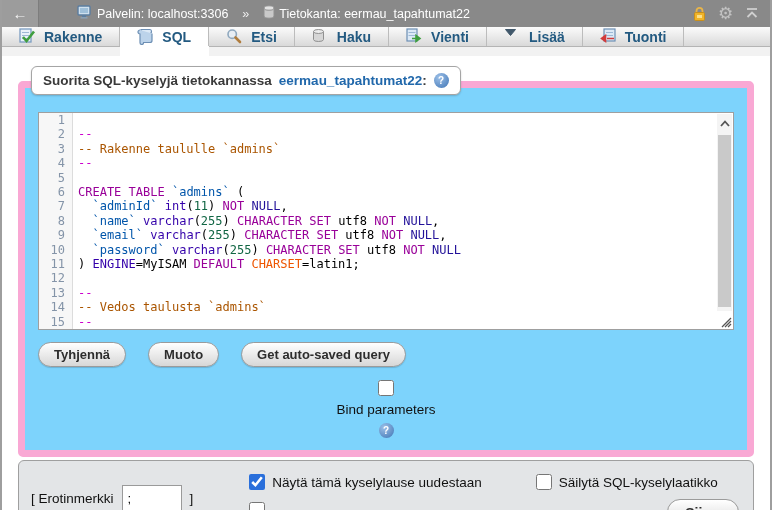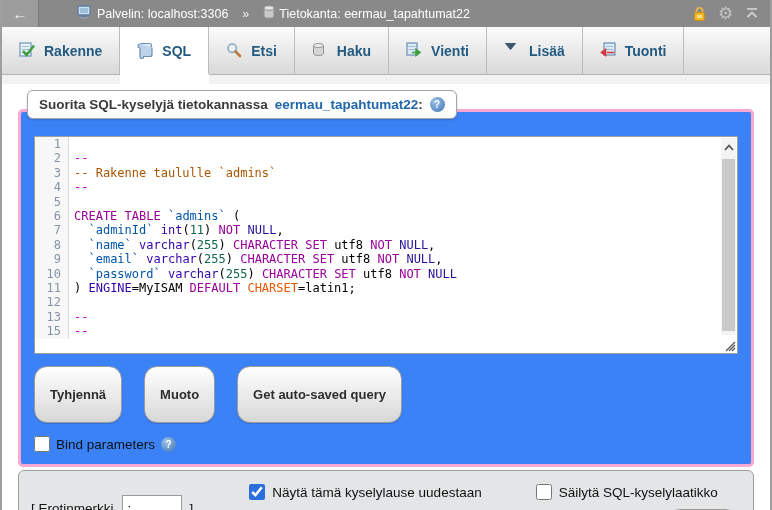--- a/index.html
+++ b/index.html
@@ -11,31 +11,31 @@
   .topbar { height:27px; background:#898989; display:flex; align-items:center; color:#fff; font-size:12.5px; }
   .backbtn { width:37px; height:27px; background:#9c9c9c; border-right:1px solid #7d7d7d; display:flex; align-items:center; justify-content:center; color:#f5f5f5; font-size:15px; cursor:pointer; }
   .crumbs { display:flex; align-items:center; gap:11px; margin-left:38px; }
   .crumb { display:flex; align-items:center; gap:4px; cursor:pointer; }
   .crumb-sep { margin:0 3px; color:#f0f0f0; }
   .topbar-right { margin-left:auto; display:flex; align-items:center; gap:9px; padding-right:10px; }
   .topbar-right .ticon { width:17px; height:17px; display:flex; align-items:center; justify-content:center; cursor:pointer; }
   .gear-glyph { color:#c2c2c2; font-size:17px; line-height:1; }
 
   
-  .tabs { height:48px; background:linear-gradient(#fbfbfb,#d9d9d9); border-bottom:1px solid #b4b4b4; display:flex; position:relative; }
+  .tabs { height:20px; background:linear-gradient(#fbfbfb,#d9d9d9); border-bottom:1px solid #b4b4b4; display:flex; position:relative; }
   .tab { display:flex; align-items:center; gap:8px; padding:0 17px; border-right:1px solid #bcbcbc; font-size:14px; font-weight:bold; color:#235a81; cursor:pointer; }
   .tab:first-child { border-left:none; }
   .tab.active { background:#fff; box-shadow:0 10px 0 0 #ffffff; }
   .tab .ticon16 { width:17px; height:17px; display:inline-flex; }
 
   .substrip { height:9px; background:#f2f2f2; }
 
   
   .main { padding:0 16px; }
-  .fieldset-main { position:relative; margin-top:25px; border:3px solid #f9a8d4; border-radius:5px; background:#3b82f6; padding:24px 13px 12px; }
+  .fieldset-main { position:relative; margin-top:25px; border:7px solid #f9a8d4; border-radius:5px; background:#7dd3fc; padding:24px 13px 12px; }
   .legend { position:absolute; top:-22px; left:6px; background:#fff; border:1px solid #a5a5a5; border-radius:6px; padding:6px 11px; font-size:13.5px; font-weight:bold; color:#3a3a3a; display:flex; align-items:center; gap:7px; box-shadow:0 1px 2px rgba(0,0,0,.18); }
   .dbname { color:#2168ab; }
   .help-badge { width:15px; height:15px; border-radius:50%; background:radial-gradient(circle at 35% 30%, #9cc0e8, #3f74b4); color:#fff; font-size:10px; font-weight:bold; display:inline-flex; align-items:center; justify-content:center; cursor:pointer; flex:0 0 auto; }
 
   
   .editor { position:relative; border:1px solid #9f9f9f; background:#fff; height:218px; overflow:hidden; font-family:"DejaVu Sans Mono", monospace; font-size:12px; line-height:14.4px; }
   .code-row { display:flex; }
   .gutter-cell { flex:0 0 34px; text-align:right; padding-right:7px; color:#8494a8; background:#f7f7f7; border-right:1px solid #dcdcdc; user-select:none; }
   .code-cell { white-space:pre; padding-left:5px; min-height:14.4px; color:#000; }
   .tk-keyword { color:#990099; }
@@ -47,22 +47,22 @@
   .tk-atom { color:#221199; }
   .tk-charset { color:#ee5500; }
   .tk-plain { color:#000; }
   .vscroll { position:absolute; top:1px; right:1px; bottom:18px; width:15px; background:#f4f4f4; }
   .vscroll .arrow { height:18px; display:flex; align-items:center; justify-content:center; cursor:pointer; }
   .vscroll .thumb { position:absolute; left:1px; right:1px; top:21px; bottom:4px; background:#c9c9c9; cursor:pointer; }
   .resize-handle { position:absolute; right:1px; bottom:1px; width:14px; height:14px; cursor:nwse-resize; display:flex; align-items:flex-end; justify-content:flex-end; }
 
   
   .btnrow { display:flex; gap:22px; margin-top:12px; }
-  .pill { font-family:"Liberation Sans", sans-serif; font-size:13px; font-weight:bold; color:#2d2d2d; background:linear-gradient(#ffffff,#d7d7d7); border:1px solid #9b9b9b; border-radius:13px; padding:20px 15px; cursor:pointer; box-shadow:0 1px 1px rgba(0,0,0,.15); }
-  .bindrow { display:flex; align-items:center; gap:6px; margin-top:13px; font-size:13.5px; color:#111; }
+  .pill { font-family:"Liberation Sans", sans-serif; font-size:13px; font-weight:bold; color:#2d2d2d; background:linear-gradient(#ffffff,#d7d7d7); border:1px solid #9b9b9b; border-radius:13px; padding:4px 15px; cursor:pointer; box-shadow:0 1px 1px rgba(0,0,0,.15); }
+  .bindrow { display:flex; align-items:center; gap:6px; margin-top:13px; font-size:13.5px; color:#111;flex-direction:column; }
   input[type="checkbox"] { width:16px; height:16px; accent-color:#2a6fdb; cursor:pointer; }
 
   
   .fieldset-footer { margin-top:3px; border:1px solid #9f9f9f; border-radius:6px; background:#e3e5e7; height:80px; position:relative; padding:10px 12px; display:flex; align-items:flex-start; }
   .delim-group { display:flex; align-items:center; gap:8px; font-size:13.5px; color:#111; margin-top:14px; }
   .delim-input { width:60px; height:26px; border:1px solid #9a9a9a; background:#fff; font-size:13px; padding-left:5px; font-family:"Liberation Sans", sans-serif; }
   .optcol { margin-left:28px; display:flex; flex-direction:column; gap:12px; margin-top:3px; }
   .optrow { display:flex; align-items:center; gap:26px; }
   .opt { display:flex; align-items:center; gap:7px; font-size:13.5px; color:#111; cursor:pointer;margin-left:28px; }
   .go-btn { position:absolute; right:14px; bottom:12px; font-size:14px; padding:5px 17px; }
@@ -243,20 +243,24 @@
               <div class="gutter-cell">11</div>
               <div class="code-cell"><span class="tk-plain">) </span><span class="tk-type">ENGINE</span><span class="tk-plain">=MyISAM </span><span class="tk-keyword">DEFAULT</span><span class="tk-plain"> </span><span class="tk-charset">CHARSET</span><span class="tk-plain">=latin1;</span></div>
             </div>
             <div class="code-row">
               <div class="gutter-cell">12</div>
               <div class="code-cell"></div>
             </div>
             <div class="code-row">
               <div class="gutter-cell">13</div>
               <div class="code-cell"><span class="tk-op">--</span></div>
+            </div>
+            <div class="code-row">
+              <div class="gutter-cell">14</div>
+              <div class="code-cell"><span class="tk-comment">-- Vedos taulusta `admins`</span></div>
             </div>
             <div class="code-row">
               <div class="gutter-cell">15</div>
               <div class="code-cell"><span class="tk-op">--</span></div>
             </div>
           </div>
         <div class="vscroll">
           <div class="arrow">
             <svg width="10" height="7" viewBox="0 0 10 7">
                 <path d="M1 6 L5 1.5 L9 6" fill="none" stroke="#555" stroke-width="1.8"></path>

